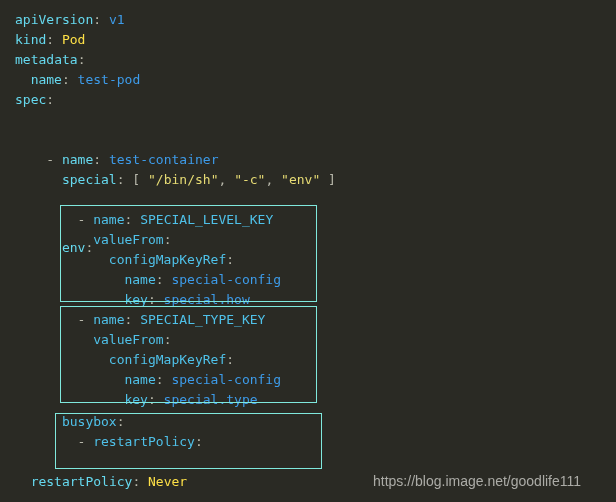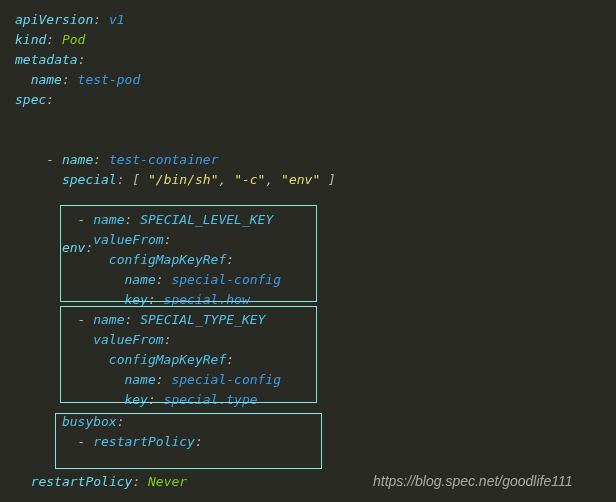--- a/index.html
+++ b/index.html
@@ -9,21 +9,20 @@
   }
   #screenshot {
     position: relative;
     width: 616px;
     height: 502px;
     background: #2a2a24;
     overflow: hidden;
     font-family: "DejaVu Sans Mono", "Liberation Mono", monospace;
     font-size: 13px;
     line-height: 20px;
-    font-style: italic;
     -webkit-font-smoothing: antialiased;
   }
 
   
   #code {
     position: absolute;
     left: 0;
     top: 0;
     width: 616px;
     height: 502px;
@@ -38,21 +37,21 @@
     white-space: pre;
     font-family: "DejaVu Sans Mono", "Liberation Mono", monospace;
     font-size: 13px;
     letter-spacing: 0px;
   }
 
   
   .k   { color: #66d9ef; }            
   .v   { color: #3d9be9; }            
   .c   { color: #b9b9ac; }            
-  .cn  { color: #84cc16; }            
+  .cn  { color: #fde047; }            
   .s   { color: #e6db74; }            
   .sk  { color: #4fc1e9; }            
 
   
   .hl-box {
     position: absolute;
     border: 1px solid #7fe8dd;
     box-sizing: border-box;
     background: transparent;
     pointer-events: none;
@@ -96,15 +95,15 @@
       <div class="code-line" style="top: 432px; left: 77.56px;"><span class="c">- </span><span class="sk">restartPolicy</span><span class="c">:</span></div>
       <div class="code-line" style="top: 472px; left: 30.64px;"><span class="k">restartPolicy</span><span class="c">: </span><span class="cn">Never</span></div>
     </div>
 
   <div id="boxes">
       <div class="hl-box" style="left: 60px; top: 205px; width: 257px; height: 97px; border-color: rgb(127, 232, 221);"></div>
       <div class="hl-box" style="left: 60px; top: 306px; width: 257px; height: 97px; border-color: rgb(127, 232, 221);"></div>
       <div class="hl-box" style="left: 55px; top: 413px; width: 267px; height: 56px; border-color: rgb(127, 232, 221);"></div>
     </div>
 
-  <div id="watermark" style="left: 373px; top: 471px; color: rgb(183, 183, 178);">https://blog.spec.net/goodlife111</div>
+  <div id="watermark" style="left: 373px; top: 471px; color: rgb(183, 183, 178);">https://blog.image.net/goodlife111</div>
 
 </div>
 
 </body></html>

